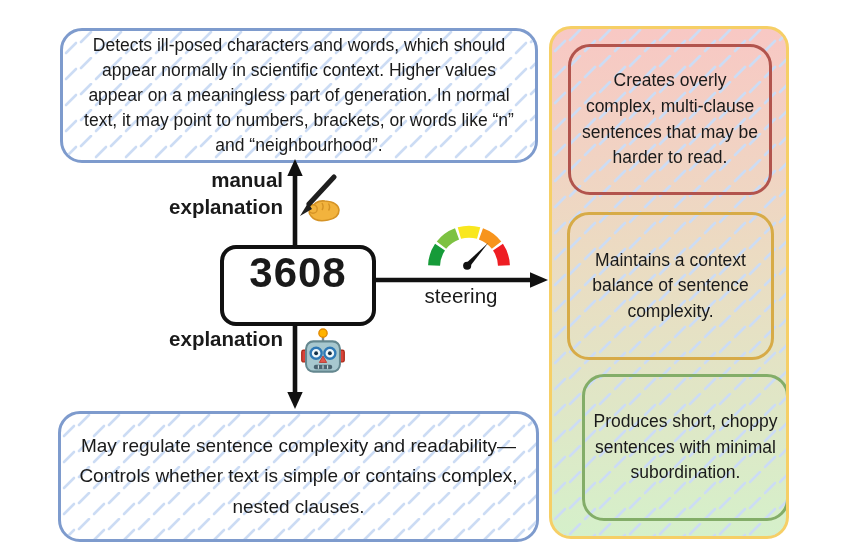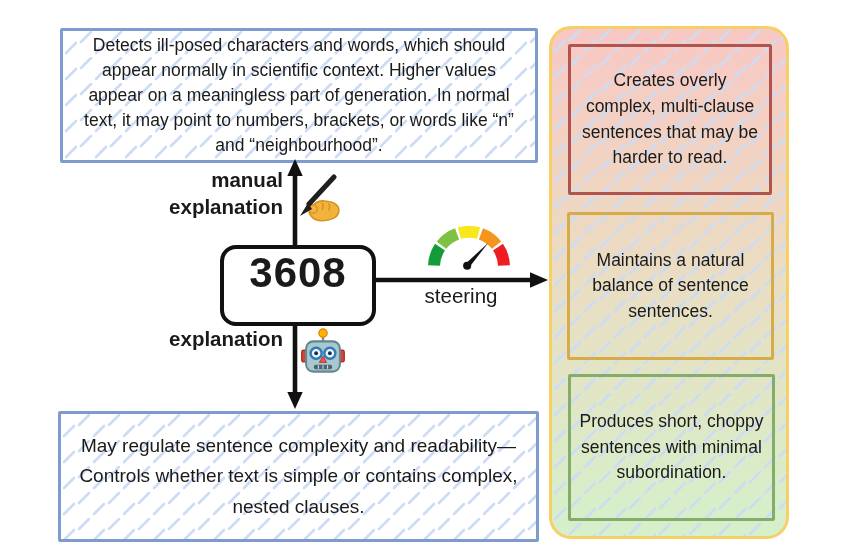--- a/index.html
+++ b/index.html
@@ -1,34 +1,34 @@
 <!DOCTYPE html>
 <html><head>
 <meta charset="utf-8">
 <style>
   html,body{margin:0;padding:0;background:#fff;}
   .canvas{position:relative;width:842px;height:550px;background:#ffffff;
           font-family:"Liberation Sans",sans-serif;color:#1a1a1a;overflow:hidden;}
-  .striped-box{position:absolute;background:#ffffff;border:3px solid #7e9bcd;border-radius:2px;
+  .striped-box{position:absolute;background:#ffffff;border:3px solid #7e9bcd;border-radius:22px;
                overflow:hidden;display:flex;align-items:center;justify-content:center;}
   .stripes{position:absolute;inset:0;width:100%;height:100%;}
   .box-text{position:relative;text-align:center;z-index:2;}
   .top-box{left:60px;top:28px;width:472px;height:129px;}
   .top-box .box-text{font-size:17.5px;line-height:1.43;padding:0 10px;}
   .bottom-box{left:58px;top:411px;width:475px;height:125px;}
   .bottom-box .box-text{font-size:19px;line-height:1.58;padding:0 8px;}
   .outcomes{position:absolute;left:549px;top:26px;width:234px;height:507px;
             border:3.5px solid #f6cf66;border-radius:22px;overflow:hidden;
             background:linear-gradient(180deg,#f8c8c4 0%,#ebdcc2 46%,#d5f0ca 100%);}
-  .outcome{position:absolute;border-radius:2px;display:flex;align-items:center;justify-content:center;
+  .outcome{position:absolute;border-radius:22px;display:flex;align-items:center;justify-content:center;
            background:transparent;}
   .outcome .box-text{font-size:17.5px;line-height:1.46;padding:0 8px;}
   .outcome.o1{left:16px;top:15px;width:198px;height:145px;border:3.5px solid #b2544d;}
   .outcome.o2{left:15px;top:183px;width:201px;height:142px;border:3.5px solid #d7ab47;}
-  .outcome.o3{left:16px;top:345px;width:201px;height:141px;border:3.5px solid #83ad68;justify-content:flex-end;}
+  .outcome.o3{left:30px;top:345px;width:201px;height:141px;border:3.5px solid #83ad68;justify-content:flex-end;}
   .feature-node{position:absolute;left:220px;top:245px;width:148px;height:73px;background:#fff;
                 border:4px solid #111;border-radius:16px;display:flex;align-items:flex-start;justify-content:center;
                 font-size:42px;font-weight:700;letter-spacing:1px;z-index:3;}
   .dir-label{position:absolute;font-weight:700;font-size:20.5px;line-height:1.3;text-align:right;}
   .dir-label span{display:block;}
   .manual-label{left:128px;top:167px;width:155px;}
   .auto-label{left:128px;top:326px;width:155px;}
   .steering-label{position:absolute;left:405px;top:284px;width:112px;text-align:center;
                   font-weight:400;font-size:20.5px;}
   .icon{position:absolute;z-index:4;}
@@ -130,20 +130,20 @@
   </svg>
 
   <div class="outcomes">
     <svg class="stripes">
         <rect width="100%" height="100%" fill="url(#hatch)"></rect>
       </svg>
     <div class="outcome o1">
       <div class="box-text">Creates overly complex, multi-clause sentences that may be harder to read.</div>
     </div>
     <div class="outcome o2">
-      <div class="box-text">Maintains a natural balance of sentence sentences.</div>
+      <div class="box-text">Maintains a context balance of sentence complexity.</div>
     </div>
     <div class="outcome o3">
       <div class="box-text">Produces short, choppy sentences with minimal subordination.</div>
     </div>
   </div>
 
 </div>
 
 </body></html>

